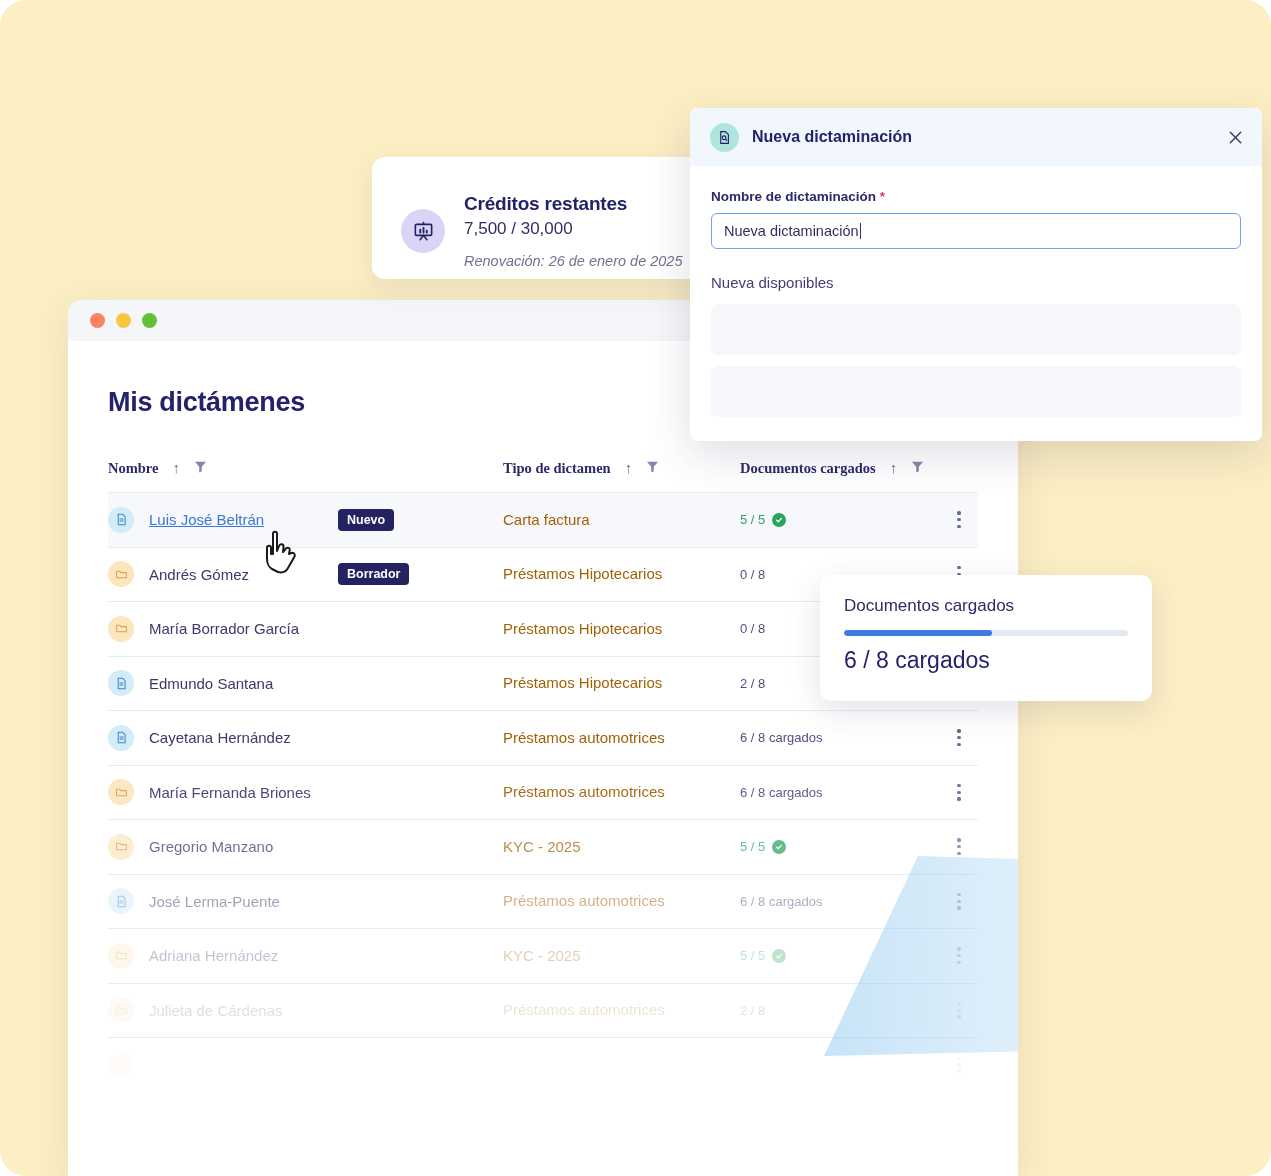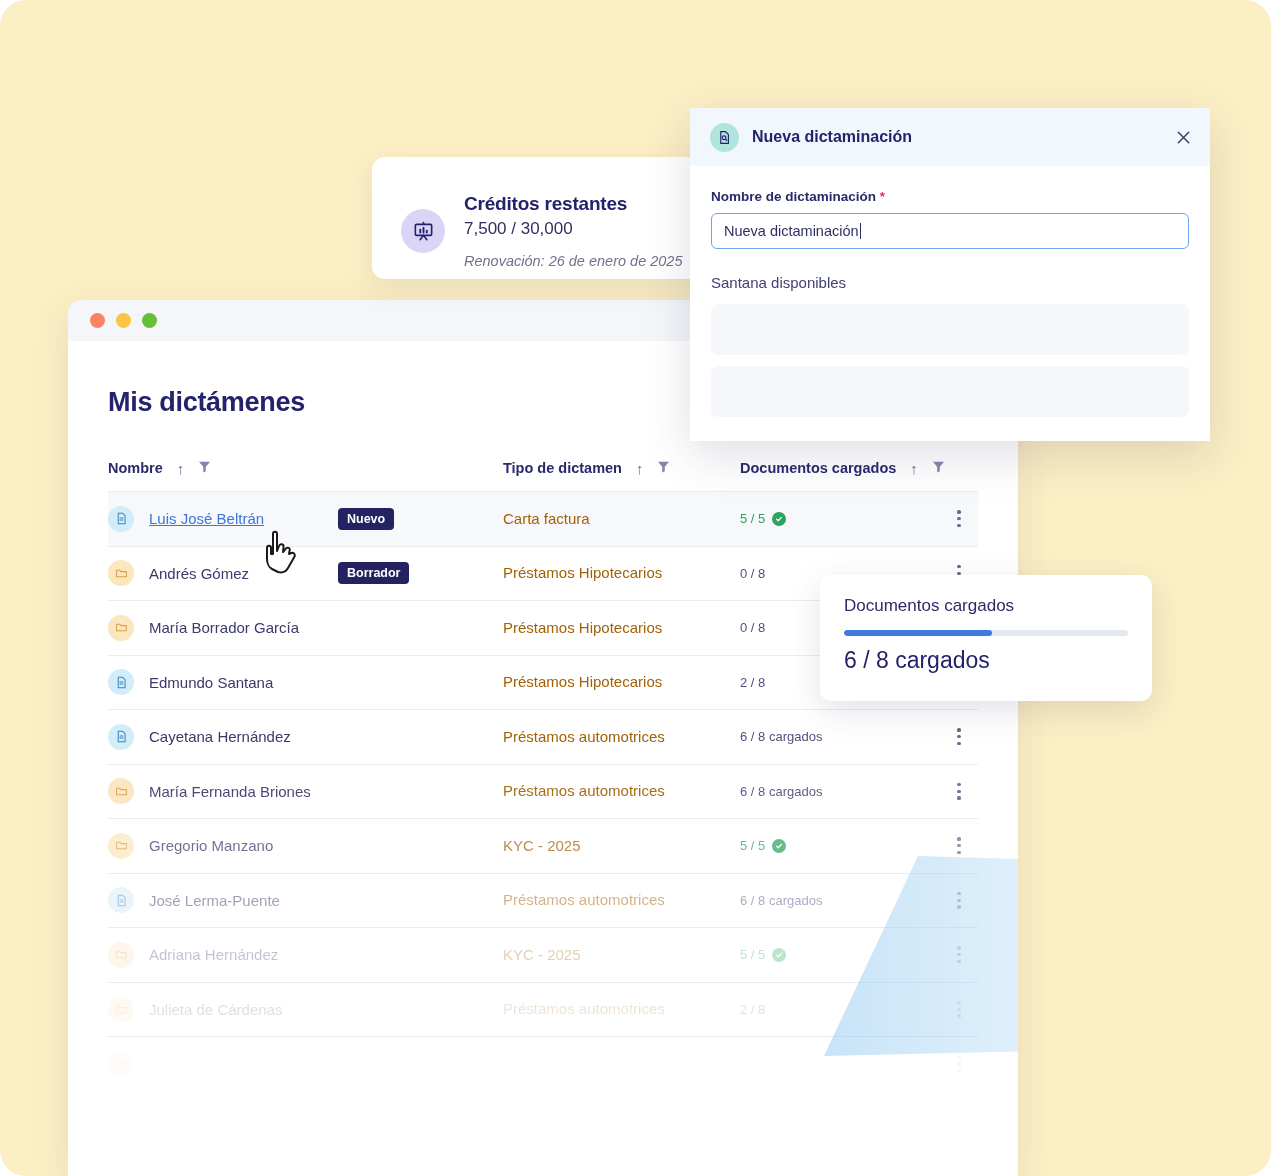--- a/index.html
+++ b/index.html
@@ -52,21 +52,21 @@
   col.c-type { width: 237px; }
   col.c-docs { width: 200px; }
   col.c-menu { width: 38px; }
 
   thead th {
     text-align: left;
     font-size: 14.5px; font-weight: 700; color: #2A2A6B;
     padding: 0 0 15px 0;
     white-space: nowrap;
   }
-  .hdr { display: flex; align-items: center; gap: 14px; }
+  .hdr { display: flex; align-items: center; gap: 14px; font-family: Liberation Serif, serif; }
   .sort-ico { color: #6F7298; font-size: 15px; line-height: 1; }
   .filter-ico { display: inline-block; }
 
   tbody tr { border-top: 1px solid #E8ECF3; height: 54.5px; }
   tbody tr:first-child { border-top: 1px solid #E8ECF3; }
   tbody tr.highlight { background: #F6F8FB; }
   tbody td { vertical-align: middle; padding: 0; }
 
   .name-cell { display: flex; align-items: center; gap: 15px; position: relative; }
   .avatar {
@@ -127,22 +127,22 @@
     display: flex; align-items: center; justify-content: center;
     flex: 0 0 44px;
   }
   .credits-title { font-size: 19px; font-weight: 700; color: #23226A; letter-spacing: -.2px; }
   .credits-val { font-size: 17px; color: #2F2F63; margin-top: 4px; }
   .credits-note { font-size: 14.5px; color: #71718F; font-style: italic; margin-top: 14px; white-space: nowrap; }
 
   
   #modal {
     position: absolute; left: 690px; top: 108px;
-    width: 520px; height: 333px;
-    background: #fff; border-radius: 0;
+    width: 572px; height: 333px;
+    background: #fff; border-radius: 7px;
     box-shadow: 0 14px 44px rgba(55,55,100,.16);
     z-index: 20; overflow: hidden;
   }
   #modal-head {
     height: 58px; background: #F2F7FE;
     display: flex; align-items: center;
     padding: 0 18px 0 20px; gap: 13px;
   }
   .modal-ico {
     width: 29px; height: 29px; border-radius: 50%;
@@ -621,21 +621,21 @@
     </div>
     <div id="modal-body">
       <div class="field-label">
         <span>Nombre de dictaminación</span>
         <span class="req">*</span>
       </div>
       <div class="text-input">
         <span>Nueva dictaminación</span>
           <span class="caret"></span>
       </div>
-      <div class="sub-label">Santana disponibles</div>
+      <div class="sub-label">Nueva disponibles</div>
       <div class="flow-slot"></div>
       <div class="flow-slot"></div>
     </div>
   </div>
 
   <svg id="cursor" width="46" height="56" viewBox="0 0 46 56">
     <path d="M13 6 C13 3 17 3 17 6 L17 23 L19 18 C20 15 24 16 23.5 19 L23 24 L25.5 21 C27 18.5 31 20 29.5 23 L29 26 L31.5 25 C34 24 36 27 34 29.5 L28 40 C26 43.5 22 45 18 44 L12 41 C9 39.5 7 35 7 31 L7 20 C7 17 11 17 11 20 L11 26 L13 26 Z" fill="#ffffff" stroke="#1a1a1a" stroke-width="2" stroke-linejoin="round"></path>
   </svg>
 
 </div>

